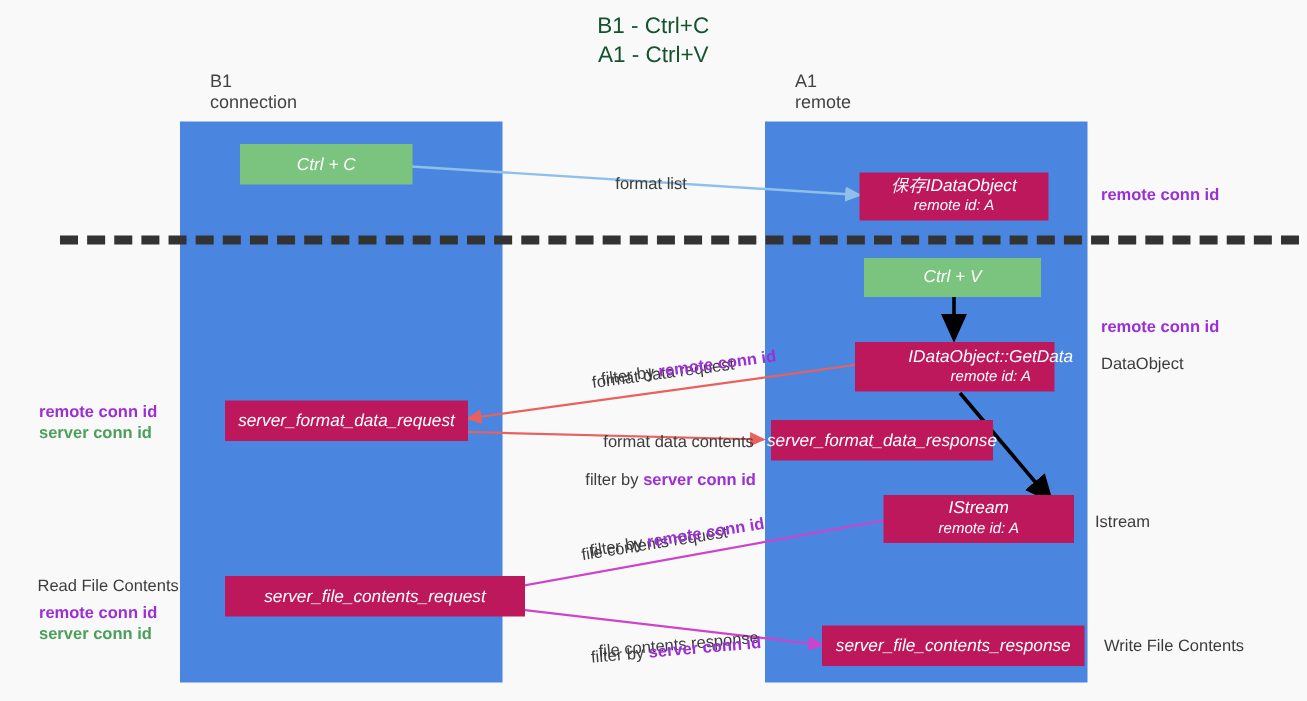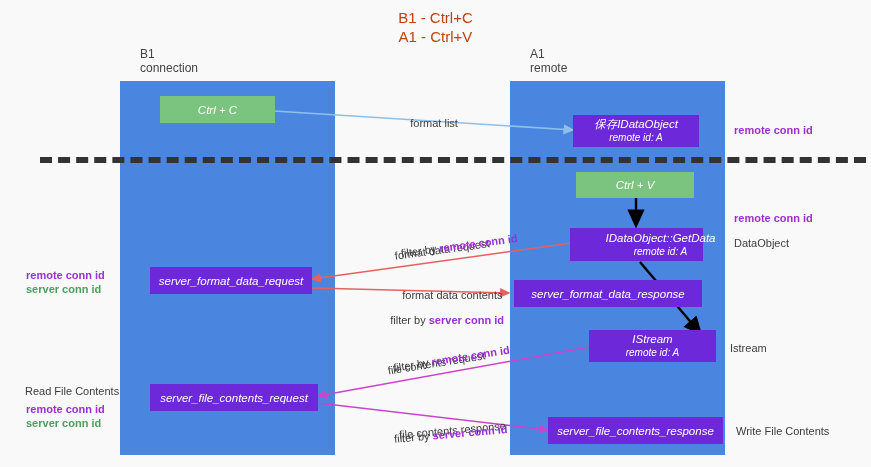--- a/index.html
+++ b/index.html
@@ -22,21 +22,21 @@
     height: 467px;
   }
   .abs { position: absolute; }
 
   
   #title {
     left: 0; top: 8px;
     width: 871px;
     text-align: center;
     font-size: 15px;
-    color: #c2410c;
+    color: #14532d;
     line-height: 19px;
     white-space: pre;
   }
 
   
   .col-header {
     font-size: 12px;
     color: #434343;
     text-align: left;
     line-height: 14px;
@@ -67,21 +67,21 @@
     align-items: center;
     justify-content: center;
     color: #ffffff;
     font-size: 11.5px;
     line-height: 14px;
     text-align: center;
     white-space: pre;
     font-style: italic;
   }
   .node.green  { background: #7bc47f; }
-  .node.orange { background: #6d28d9; }
+  .node.orange { background: #be185d; }
   .node .sub { font-size: 10px; line-height: 14px; text-align: center; }
 
   
   .edge-label {
     font-size: 11px;
     color: #3c3c3c;
     white-space: pre;
     line-height: 15px;
   }
   .edge-label .hl-remote { color: #9b2fd4; font-weight: bold; }
@@ -167,30 +167,30 @@
 
   <div class="abs node orange" style="left:570px; top:228px; width:133px; height:33px;padding-left:48px;">
     <span>IDataObject::GetData</span>
     <span class="sub">remote id: A</span>
   </div>
 
   <div class="abs node orange" style="left:150px; top:267px; width:162px; height:27px;">
     <span>server_format_data_request</span>
   </div>
 
-  <div class="abs node orange" style="left:514px; top:280px; width:188px; height:27px;">
+  <div class="abs node orange" style="left:514px; top:280px; width:148px; height:27px;">
     <span>server_format_data_response</span>
   </div>
 
   <div class="abs node orange" style="left:589px; top:330px; width:127px; height:32px;">
     <span>IStream</span>
     <span class="sub">remote id: A</span>
   </div>
 
-  <div class="abs node orange" style="left:150px; top:384px; width:168px; height:27px;text-align:right;">
+  <div class="abs node orange" style="left:150px; top:384px; width:200px; height:27px;text-align:right;">
     <span>server_file_contents_request</span>
   </div>
 
   <div class="abs node orange" style="left:548px; top:417px; width:175px; height:27px;">
     <span>server_file_contents_response</span>
   </div>
 
   <div class="abs edge-label" style="left:398px; top:101px;">
     <span>format list</span>
   </div>

